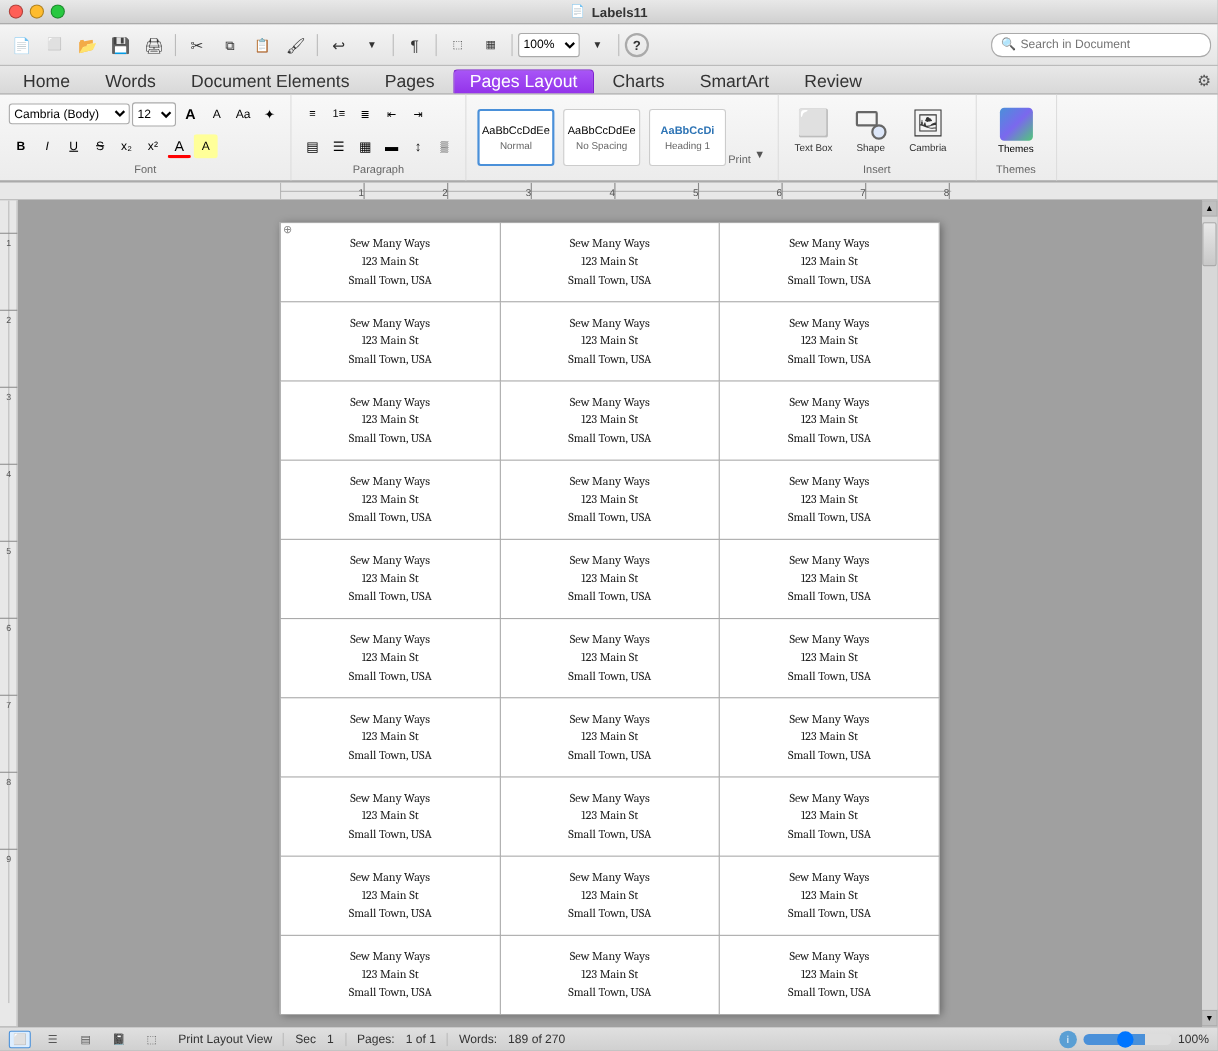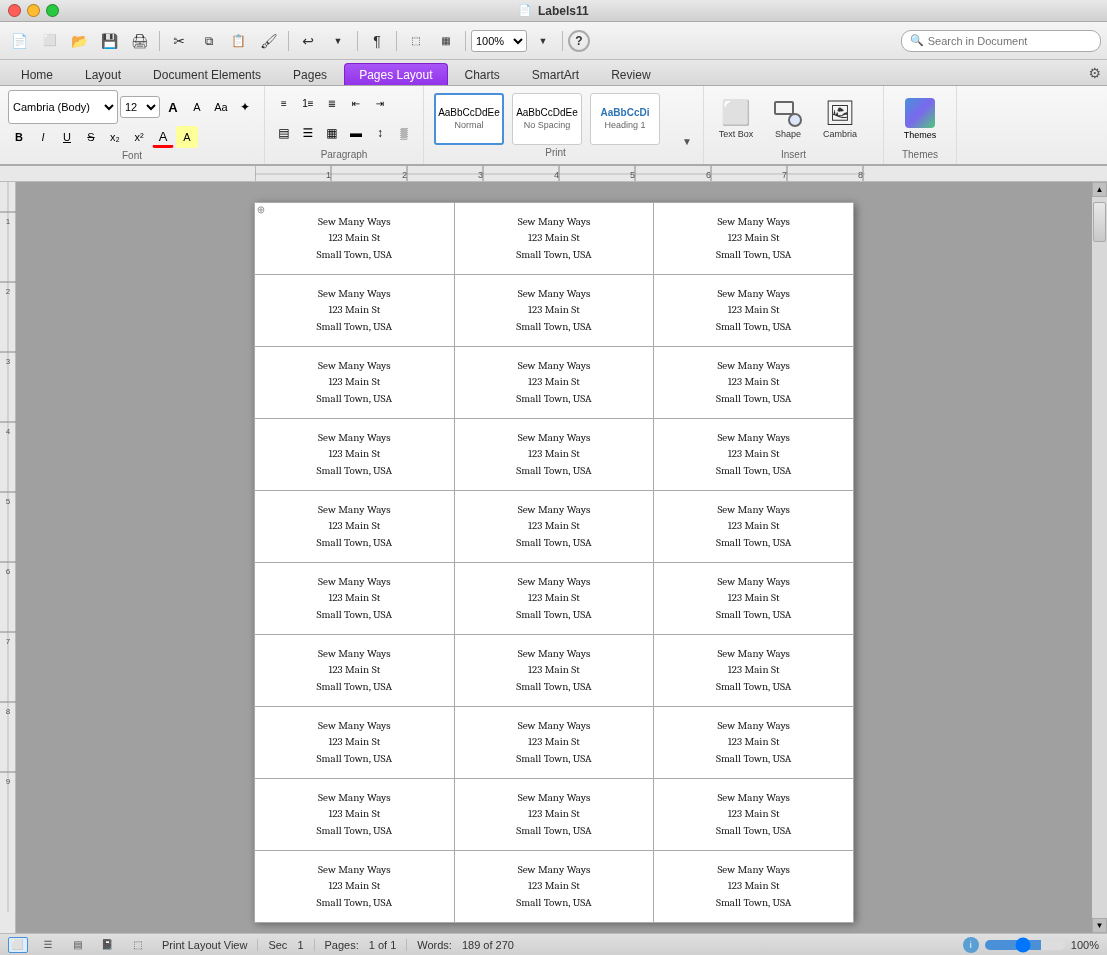--- a/index.html
+++ b/index.html
@@ -72,21 +72,21 @@
       background: linear-gradient(to bottom, #e8e8e8, #d8d8d8);
       height: 26px;
       display: flex;
       align-items: flex-end;
       padding: 0 6px;
       border-bottom: 1px solid #aaa;
       flex-shrink: 0;
     }
     .ribbon-tab {
       padding: 4px 14px;
-      font-size: 12px;
+      font-size: 16px;
       border: 1px solid transparent;
       border-bottom: none;
       border-radius: 4px 4px 0 0;
       cursor: pointer;
       color: #333;
       background: transparent;
       margin-right: 2px;
       height: 22px;
       display: flex; align-items: center;
     }
@@ -118,21 +118,21 @@
       font-size: 10px;
       color: #666;
       text-align: center;
       margin-top: auto;
       padding-top: 2px;
     }
     .ribbon-row { display: flex; align-items: center; gap: 2px; flex: 1; }
 
     
     .font-select {
-      width: 110px; height: 34px; font-size: 11px;
+      width: 110px; height: 19px; font-size: 11px;
       border: 1px solid #aaa; border-radius: 3px; background: white;
     }
     .font-size-select {
       width: 40px; height: 22px; font-size: 11px;
       border: 1px solid #aaa; border-radius: 3px; background: white;
     }
     .ribbon-small-btn {
       width: 22px; height: 22px;
       background: transparent; border: 1px solid transparent;
       border-radius: 3px; cursor: pointer; font-size: 11px;
@@ -385,21 +385,21 @@
   <button class="toolbar-btn" style="border:2px solid #aaa; border-radius:50%; width:22px; height:22px; font-size:12px; font-weight:bold;">?</button>
 
   <div class="search-bar">
     <span class="search-icon">🔍</span>
     <input type="text" placeholder="Search in Document" style="">
   </div>
 </div>
 
 <div class="ribbon-tabs">
   <div class="ribbon-tab">Home</div>
-  <div class="ribbon-tab">Layout</div>
+  <div class="ribbon-tab">Words</div>
   <div class="ribbon-tab">Document Elements</div>
   <div class="ribbon-tab">Pages</div>
   <div class="ribbon-tab highlighted">Pages Layout</div>
   <div class="ribbon-tab">Charts</div>
   <div class="ribbon-tab">SmartArt</div>
   <div class="ribbon-tab">Review</div>
   <div class="ribbon-gear">⚙</div>
 </div>
 
 <div class="ribbon-content">
@@ -443,21 +443,21 @@
       <button class="para-btn" style="font-size:12px;">☰</button>
       <button class="para-btn" style="font-size:12px;">▦</button>
       <button class="para-btn" style="font-size:12px;">▬</button>
       <button class="para-btn" style="font-size:12px;">↕</button>
       <button class="para-btn">▒</button>
     </div>
     <div class="ribbon-group-label">Paragraph</div>
   </div>
 
   <div class="ribbon-group" style="min-width:280px; flex-direction:row; align-items:center; padding: 6px 8px;">
-    <div style="display:flex; flex-direction:column; flex:1;">
+    <div style="display:flex; flex-direction:row; flex:1;">
       <div class="ribbon-row" style="gap:4px;">
         <div class="style-preview active">
           <span style="font-size:10px;">AaBbCcDdEe</span>
           <span class="style-name">Normal</span>
         </div>
         <div class="style-preview">
           <span style="font-size:10px;">AaBbCcDdEe</span>
           <span class="style-name">No Spacing</span>
         </div>
         <div class="style-preview">

